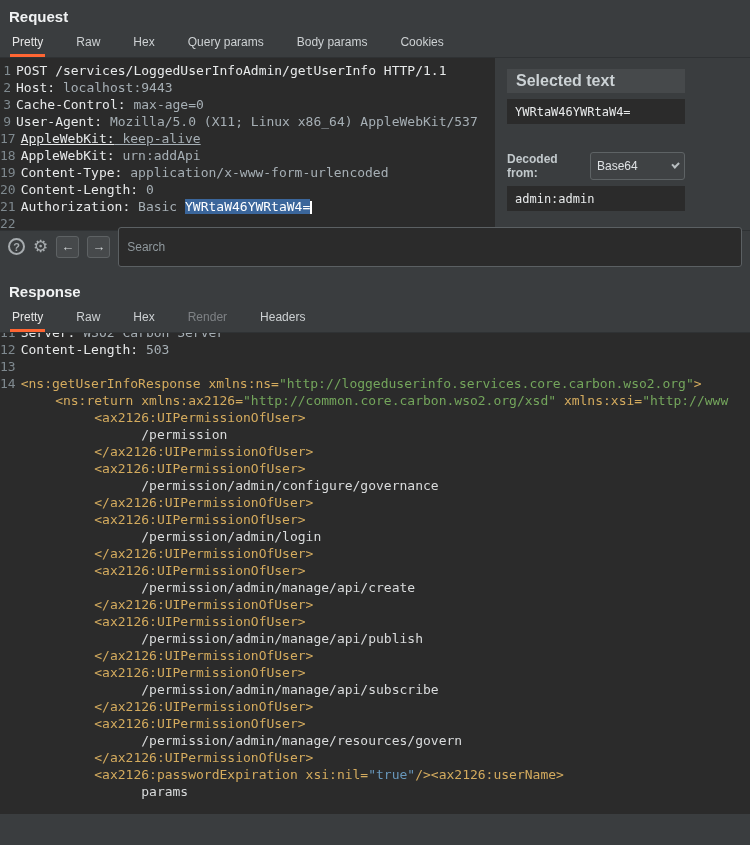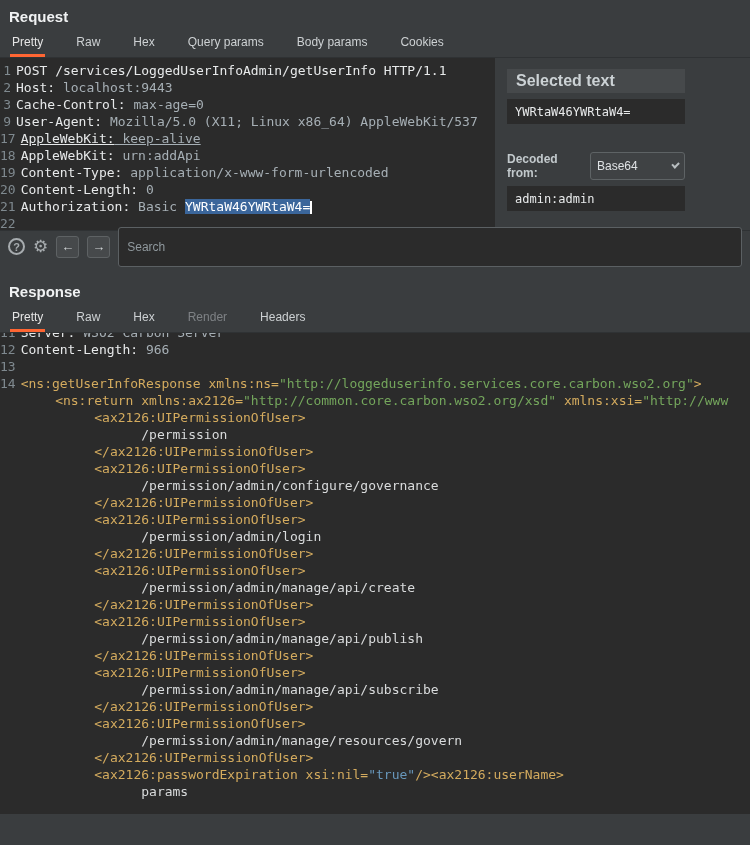--- a/index.html
+++ b/index.html
@@ -181,21 +181,21 @@
     <div class="tabbar" id="response-tabs">
         <div class="tab selected">Pretty</div>
         <div class="tab">Raw</div>
         <div class="tab">Hex</div>
         <div class="tab disabled">Render</div>
         <div class="tab">Headers</div>
       </div>
     <div class="editor" id="response-editor">
       <div class="editor-inner" id="response-editor-inner">
           <div class="code-line"><span class="gutter">11</span><span class="code"><span class="tk hname">Server:</span><span class="tk hval"> WSO2 Carbon Server</span></span></div>
-          <div class="code-line"><span class="gutter">12</span><span class="code"><span class="tk hname">Content-Length:</span><span class="tk hval"> 966</span></span></div>
+          <div class="code-line"><span class="gutter">12</span><span class="code"><span class="tk hname">Content-Length:</span><span class="tk hval"> 503</span></span></div>
           <div class="code-line"><span class="gutter">13</span><span class="code"></span></div>
           <div class="code-line"><span class="gutter">14</span><span class="code"><span class="tk tag">&lt;ns:getUserInfoResponse xmlns:ns=</span><span class="tk str">"http://loggeduserinfo.services.core.carbon.wso2.org"</span><span class="tk tag">&gt;</span></span></div>
           <div class="code-line"><span class="gutter"></span><span class="code"><span class="tk tag">     &lt;ns:return xmlns:ax2126=</span><span class="tk str">"http://common.core.carbon.wso2.org/xsd"</span><span class="tk tag"> xmlns:xsi=</span><span class="tk str">"http://www</span></span></div>
           <div class="code-line"><span class="gutter"></span><span class="code"><span class="tk tag">          &lt;ax2126:UIPermissionOfUser&gt;</span></span></div>
           <div class="code-line"><span class="gutter"></span><span class="code"><span class="tk text">                /permission</span></span></div>
           <div class="code-line"><span class="gutter"></span><span class="code"><span class="tk tag">          &lt;/ax2126:UIPermissionOfUser&gt;</span></span></div>
           <div class="code-line"><span class="gutter"></span><span class="code"><span class="tk tag">          &lt;ax2126:UIPermissionOfUser&gt;</span></span></div>
           <div class="code-line"><span class="gutter"></span><span class="code"><span class="tk text">                /permission/admin/configure/governance</span></span></div>
           <div class="code-line"><span class="gutter"></span><span class="code"><span class="tk tag">          &lt;/ax2126:UIPermissionOfUser&gt;</span></span></div>
           <div class="code-line"><span class="gutter"></span><span class="code"><span class="tk tag">          &lt;ax2126:UIPermissionOfUser&gt;</span></span></div>

